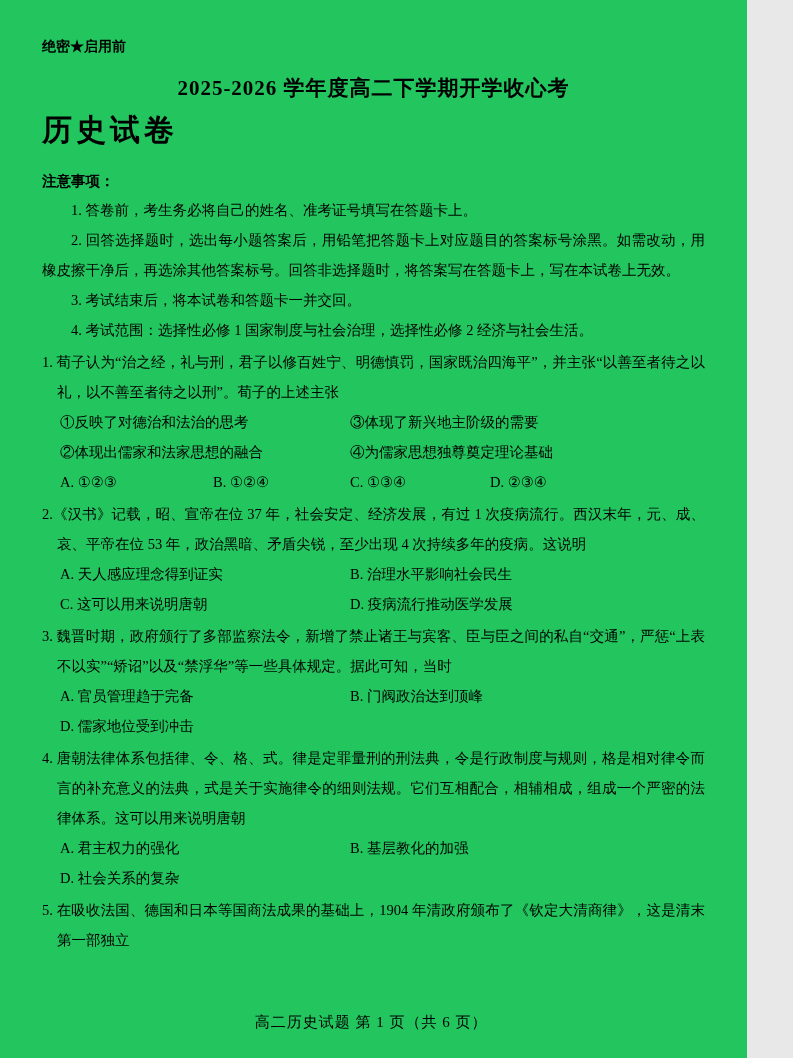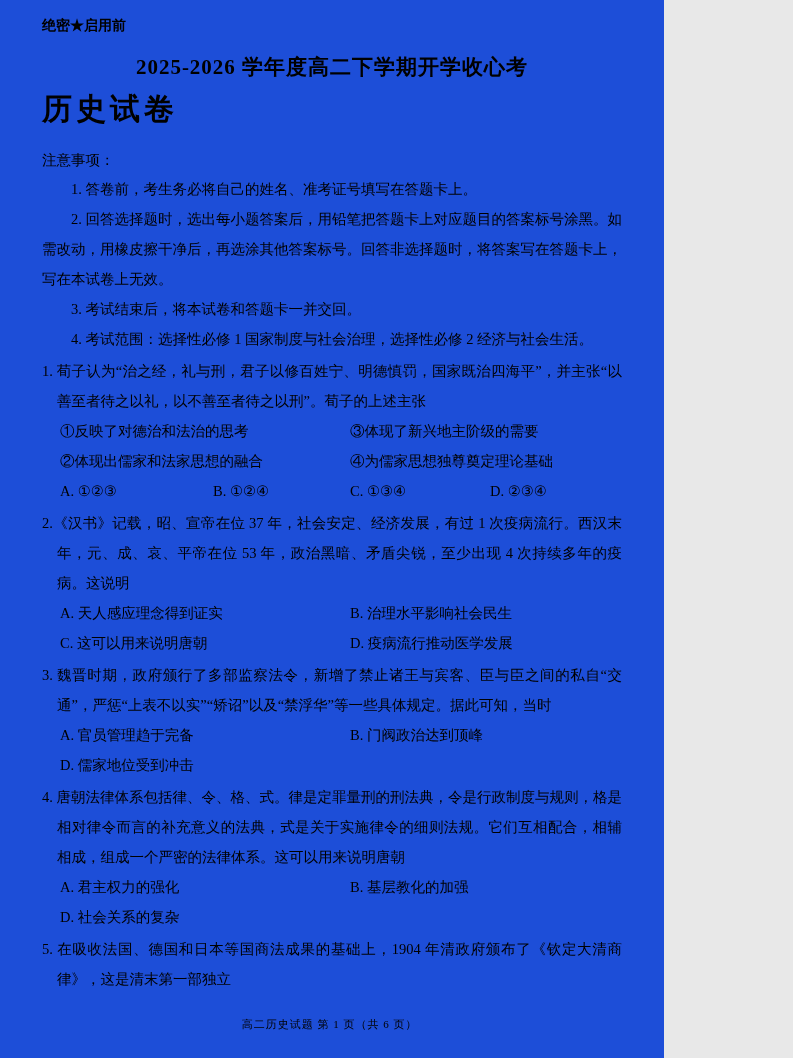--- a/index.html
+++ b/index.html
@@ -3,23 +3,23 @@
 <meta charset="utf-8">
 <style>
   * { margin: 0; padding: 0; box-sizing: border-box; }
   html, body { background: #e8e8e8; }
   body {
     width: 793px; height: 1058px;
     font-family: "Liberation Serif", "DejaVu Serif", serif;
     color: #000;
   }
   .page {
-    width: 664px; height: 1058px;
-    background: #1d4ed8;
-    padding: 17px 42px 0 42px;
+    width: 747px; height: 1058px;
+    background: #22c55e;
+    padding: 38px 42px 0 42px;
     position: relative;
     overflow: hidden;
   }
   .classification {
     font-weight: bold;
     font-size: 14px;
   }
   .title {
     text-align: center;
     font-size: 21px;
@@ -29,21 +29,21 @@
   }
   .subtitle {
     text-align: left;
     font-size: 30px;
     font-weight: bold;
     margin-top: 8px;
     letter-spacing: 4px;
   }
   .notice { margin-top: 16px; }
   .notice-heading {
-    font-weight: normal;
+    font-weight: bold;
     font-size: 14.5px;
     line-height: 28px;
   }
   .notice-item {
     font-size: 14.5px;
     line-height: 30px;
     text-indent: 2em;
     text-align: justify;
   }
   .section-heading {
@@ -74,21 +74,21 @@
     grid-template-columns: 153px 137px 140px 1fr;
     padding-left: 18px;
     font-size: 14.5px;
     line-height: 30px;
   }
   .footer {
     position: absolute;
     left: 0; right: 5px;
     bottom: 26px;
     text-align: center;
-    font-size: 11px;
+    font-size: 15px;
     letter-spacing: 1px;
   }
 </style>
 </head>
 <body>
 
 <div class="page">
 
   <div class="classification">绝密★启用前</div>
 

